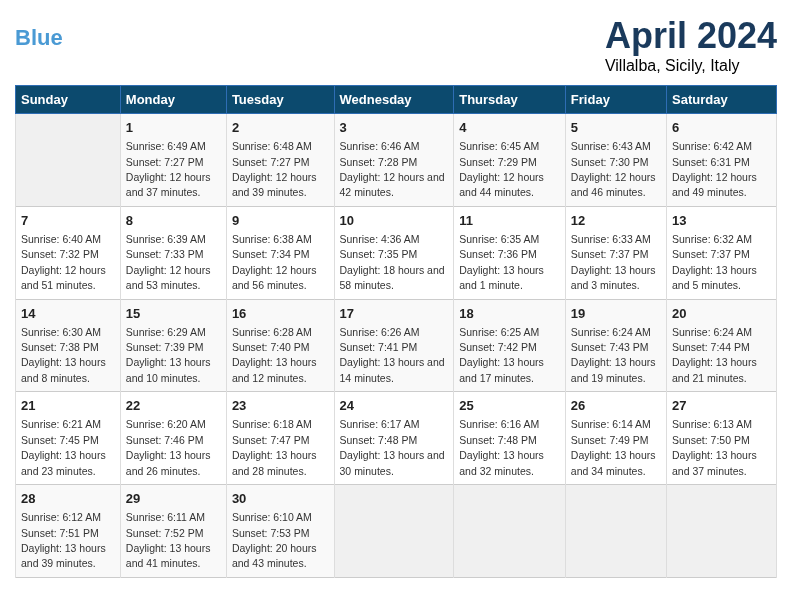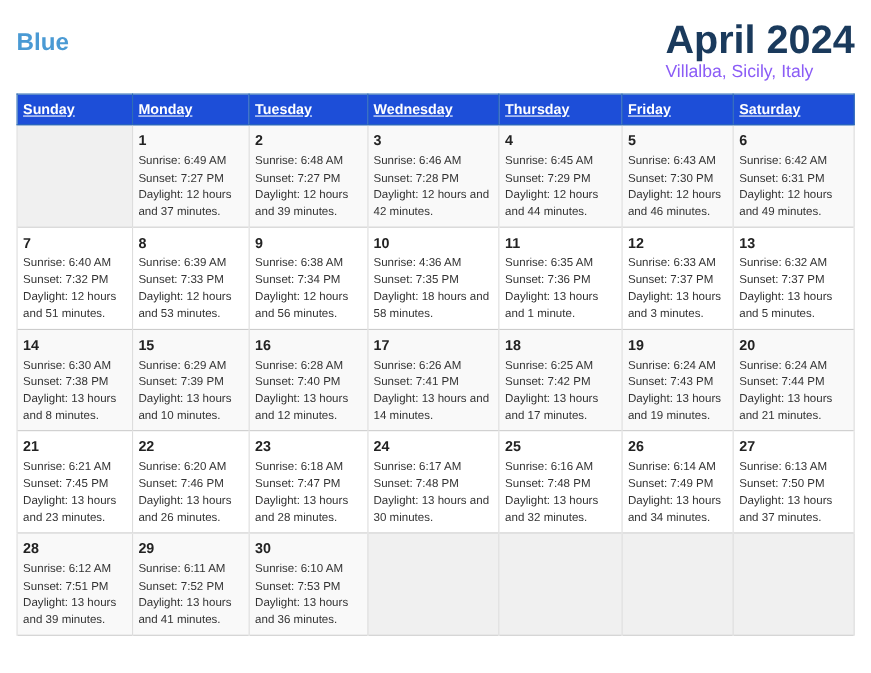--- a/index.html
+++ b/index.html
@@ -24,31 +24,30 @@
     .title-area {
       text-align: left;
     }
     .main-title {
       font-size: 36px;
       font-weight: bold;
       color: #1a3a5c;
     }
     .subtitle {
       font-size: 16px;
-      color: #8b5cf6;
+      color: #000000;
     }
     table {
       width: 100%;
       border-collapse: collapse;
       font-size: 11px;
     }
     thead tr {
-      background-color: #1d4ed8;
+      background-color: #0c4a6e;
       color: #fff;
-      text-decoration: underline;
     }
     thead th {
       padding: 6px 5px;
       text-align: left;
       font-size: 13px;
       font-weight: bold;
       border: 1px solid #2e6db4;
     }
     tbody tr {
       vertical-align: top;
@@ -141,20 +140,20 @@
         <td><span class="day-number">22</span><span class="day-info">Sunrise: 6:20 AM</span><br><span class="day-info">Sunset: 7:46 PM</span><br><span class="day-info">Daylight: 13 hours and 26 minutes.</span></td>
         <td><span class="day-number">23</span><span class="day-info">Sunrise: 6:18 AM</span><br><span class="day-info">Sunset: 7:47 PM</span><br><span class="day-info">Daylight: 13 hours and 28 minutes.</span></td>
         <td><span class="day-number">24</span><span class="day-info">Sunrise: 6:17 AM</span><br><span class="day-info">Sunset: 7:48 PM</span><br><span class="day-info">Daylight: 13 hours and 30 minutes.</span></td>
         <td><span class="day-number">25</span><span class="day-info">Sunrise: 6:16 AM</span><br><span class="day-info">Sunset: 7:48 PM</span><br><span class="day-info">Daylight: 13 hours and 32 minutes.</span></td>
         <td><span class="day-number">26</span><span class="day-info">Sunrise: 6:14 AM</span><br><span class="day-info">Sunset: 7:49 PM</span><br><span class="day-info">Daylight: 13 hours and 34 minutes.</span></td>
         <td><span class="day-number">27</span><span class="day-info">Sunrise: 6:13 AM</span><br><span class="day-info">Sunset: 7:50 PM</span><br><span class="day-info">Daylight: 13 hours and 37 minutes.</span></td>
       </tr>
       <tr>
         <td><span class="day-number">28</span><span class="day-info">Sunrise: 6:12 AM</span><br><span class="day-info">Sunset: 7:51 PM</span><br><span class="day-info">Daylight: 13 hours and 39 minutes.</span></td>
         <td><span class="day-number">29</span><span class="day-info">Sunrise: 6:11 AM</span><br><span class="day-info">Sunset: 7:52 PM</span><br><span class="day-info">Daylight: 13 hours and 41 minutes.</span></td>
-        <td><span class="day-number">30</span><span class="day-info">Sunrise: 6:10 AM</span><br><span class="day-info">Sunset: 7:53 PM</span><br><span class="day-info">Daylight: 13 hours and 36 minutes.</span></td>
+        <td><span class="day-number">30</span><span class="day-info">Sunrise: 6:10 AM</span><br><span class="day-info">Sunset: 7:53 PM</span><br><span class="day-info">Daylight: 20 hours and 43 minutes.</span></td>
         <td class="empty-cell"></td>
         <td class="empty-cell"></td>
         <td class="empty-cell"></td>
         <td class="empty-cell"></td>
       </tr>
     </tbody>
 </table>
 
 </body></html>

